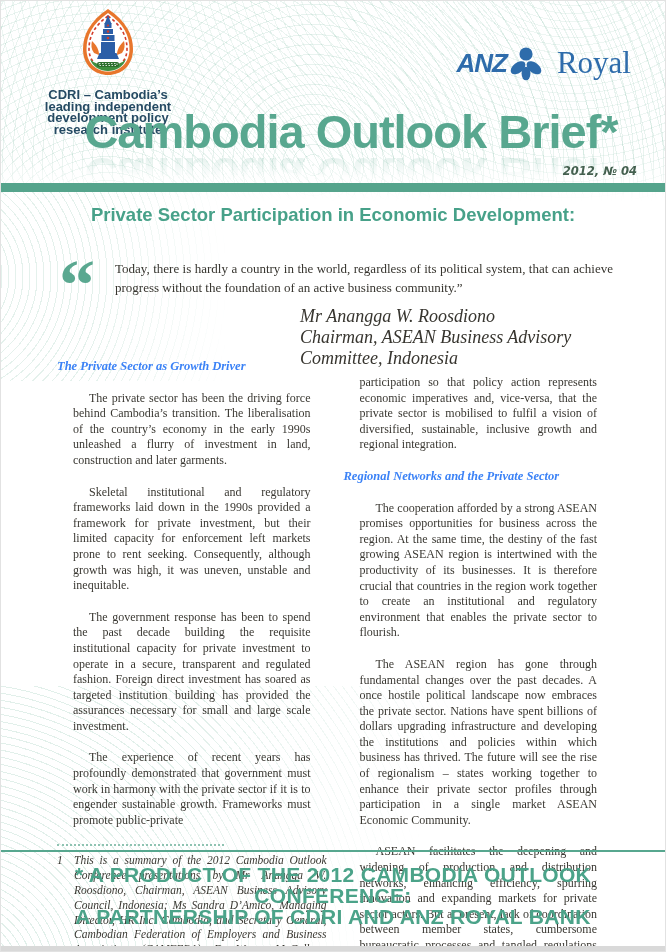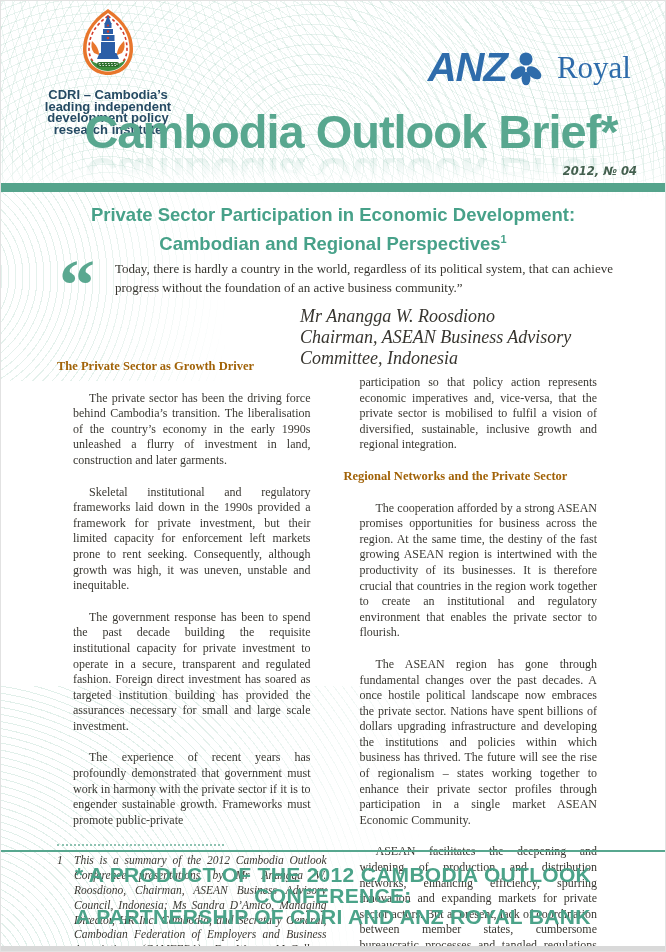--- a/index.html
+++ b/index.html
@@ -30,21 +30,21 @@
             mask-image:linear-gradient(115deg, #000 30%, transparent 72%);
   }
   .z { position:absolute; z-index:1; }
 
   
   .cdri-block { top:6px; left:34px; width:146px; text-align:center; }
   .cdri-caption { margin-top:2px; font-family:"Liberation Sans", sans-serif;
     font-size:13px; line-height:11.5px; font-weight:bold; color:#254a63; }
   .anz-block { top:44px; right:34px; display:flex; align-items:center; }
   .anz-word1 { font-family:"Liberation Sans", sans-serif; font-weight:bold; font-style:italic;
-    font-size:40px; letter-spacing:-1px; color:#2e6cab; }
+    font-size:26px; letter-spacing:-1px; color:#2e6cab; }
   .anz-word2 { font-family:"Liberation Serif", serif; font-size:31px; color:#2e6cab; margin-left:12px; }
 
   
   .m-title { top:103px; left:0; right:0; text-align:center; padding:0 22px 0 58px;
     font-family:"Liberation Sans", sans-serif; font-weight:bold; font-size:47px;
     letter-spacing:-1px; color:#58a78f; white-space:nowrap; }
   .m-title.reflect { top:146px; transform:scaleY(-1); opacity:.22;
     -webkit-mask-image:linear-gradient(to top, #000 0%, transparent 55%);
             mask-image:linear-gradient(to top, #000 0%, transparent 55%); }
   .issue { top:163px; right:28px; font-family:"DejaVu Sans", sans-serif;
@@ -61,21 +61,21 @@
   .quote { top:258px; left:58px; right:52px; display:flex; }
   .qmark { width:56px; flex:none; font-family:"Liberation Serif", serif; font-weight:bold;
     font-size:72px; line-height:52px; color:#5aa890; }
   .qtext { flex:1; font-size:13px; line-height:19px; text-align:justify; color:#37352f; }
   .attrib { margin-top:9px; padding-left:185px; font-style:italic; font-size:18px;
     line-height:21px; text-align:left; }
 
   
   .columns { top:358px; left:56px; right:52px; display:flex; gap:17px; }
   .col { flex:1; font-size:12px; line-height:15.6px; text-align:justify; }
-  .col-heading { font-weight:bold; font-size:12.5px; color:#a16207; margin:0 0 12px 0; text-align:left; }
+  .col-heading { font-weight:bold; font-size:12.5px; color:#3b82f6; margin:0 0 12px 0; text-align:left;font-style:italic; }
   .col p { margin:16px; text-indent:16px; }
   .col p.no-indent { text-indent:0; }
   .rc-heading { margin-top:15px; }
   .fnote-block { margin-top:10px; }
   .fnote-sep { width:62%; border-top:2px dotted #8fc3b2; margin-bottom:7px; }
   .footnote { position:relative; padding-left:17px; font-style:italic;
     font-size:11.5px; line-height:14.8px; text-align:justify; }
   .fn-marker { position:absolute; left:0; top:0; font-style:italic; }
 
   
@@ -131,21 +131,20 @@
     <span class="anz-word2">Royal</span>
   </div>
 
   <div class="z m-title">Cambodia Outlook Brief*</div>
   <div class="z m-title reflect">Cambodia Outlook Brief*</div>
   <div class="z issue">2012, № 04</div>
   <div class="z teal-bar"></div>
 
   <div class="z headline">
     <div>Private Sector Participation in Economic Development:</div>
-    <div><span>Cambodian and Regional Perspectives</span><sup>1</sup></div>
   </div>
 
   <div class="z quote">
     <div class="qmark">“</div>
     <div class="qtext">
       <div>Today, there is hardly a country in the world, regardless of its political system, that can achieve progress without the foundation of an active business community.”</div>
       <div class="attrib">
         <div>Mr Anangga W. Roosdiono</div>
         <div>Chairman, ASEAN Business Advisory Committee, Indonesia</div>
       </div>

